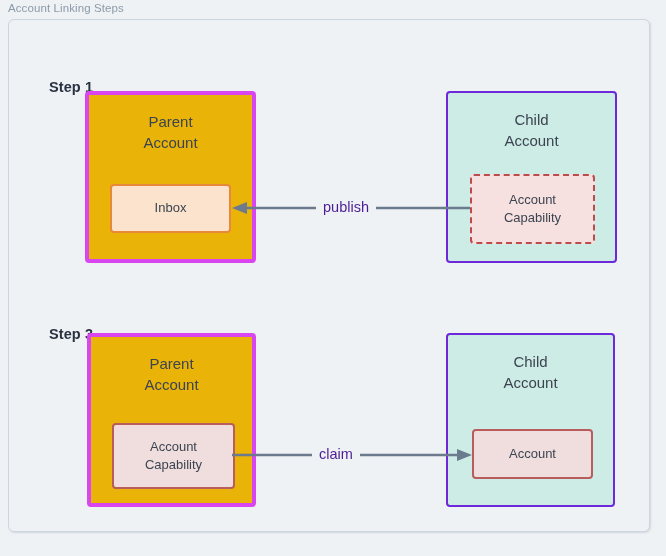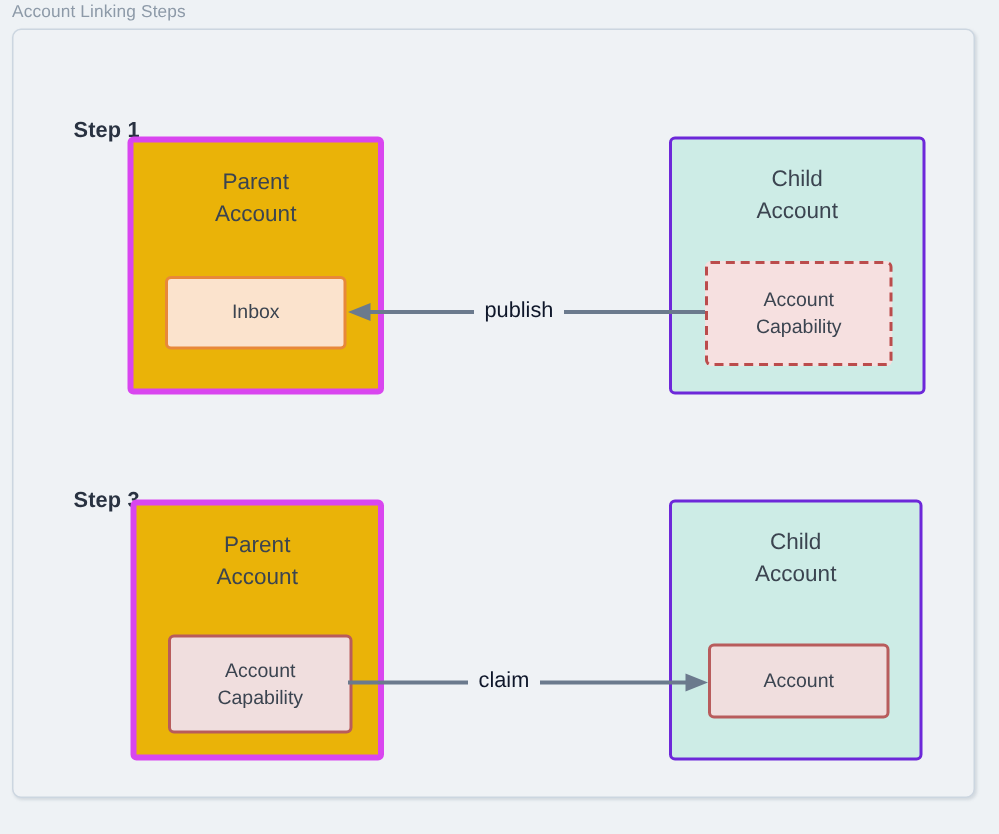--- a/index.html
+++ b/index.html
@@ -122,21 +122,21 @@
     stroke: #6b7a8d;
     stroke-width: 2.6;
     fill: none;
   }
   .arrow-head {
     fill: #6b7a8d;
   }
   .arrow-label {
     position: absolute;
     font-size: 14.5px;
-    color: #0f172a;
+    color: #4c1d95;
     background: #eff2f5;
     padding: 0 7px;
     white-space: nowrap;
     line-height: 1;
   }
 </style>
 </head>
 <body>
 
 <div id="canvas">

